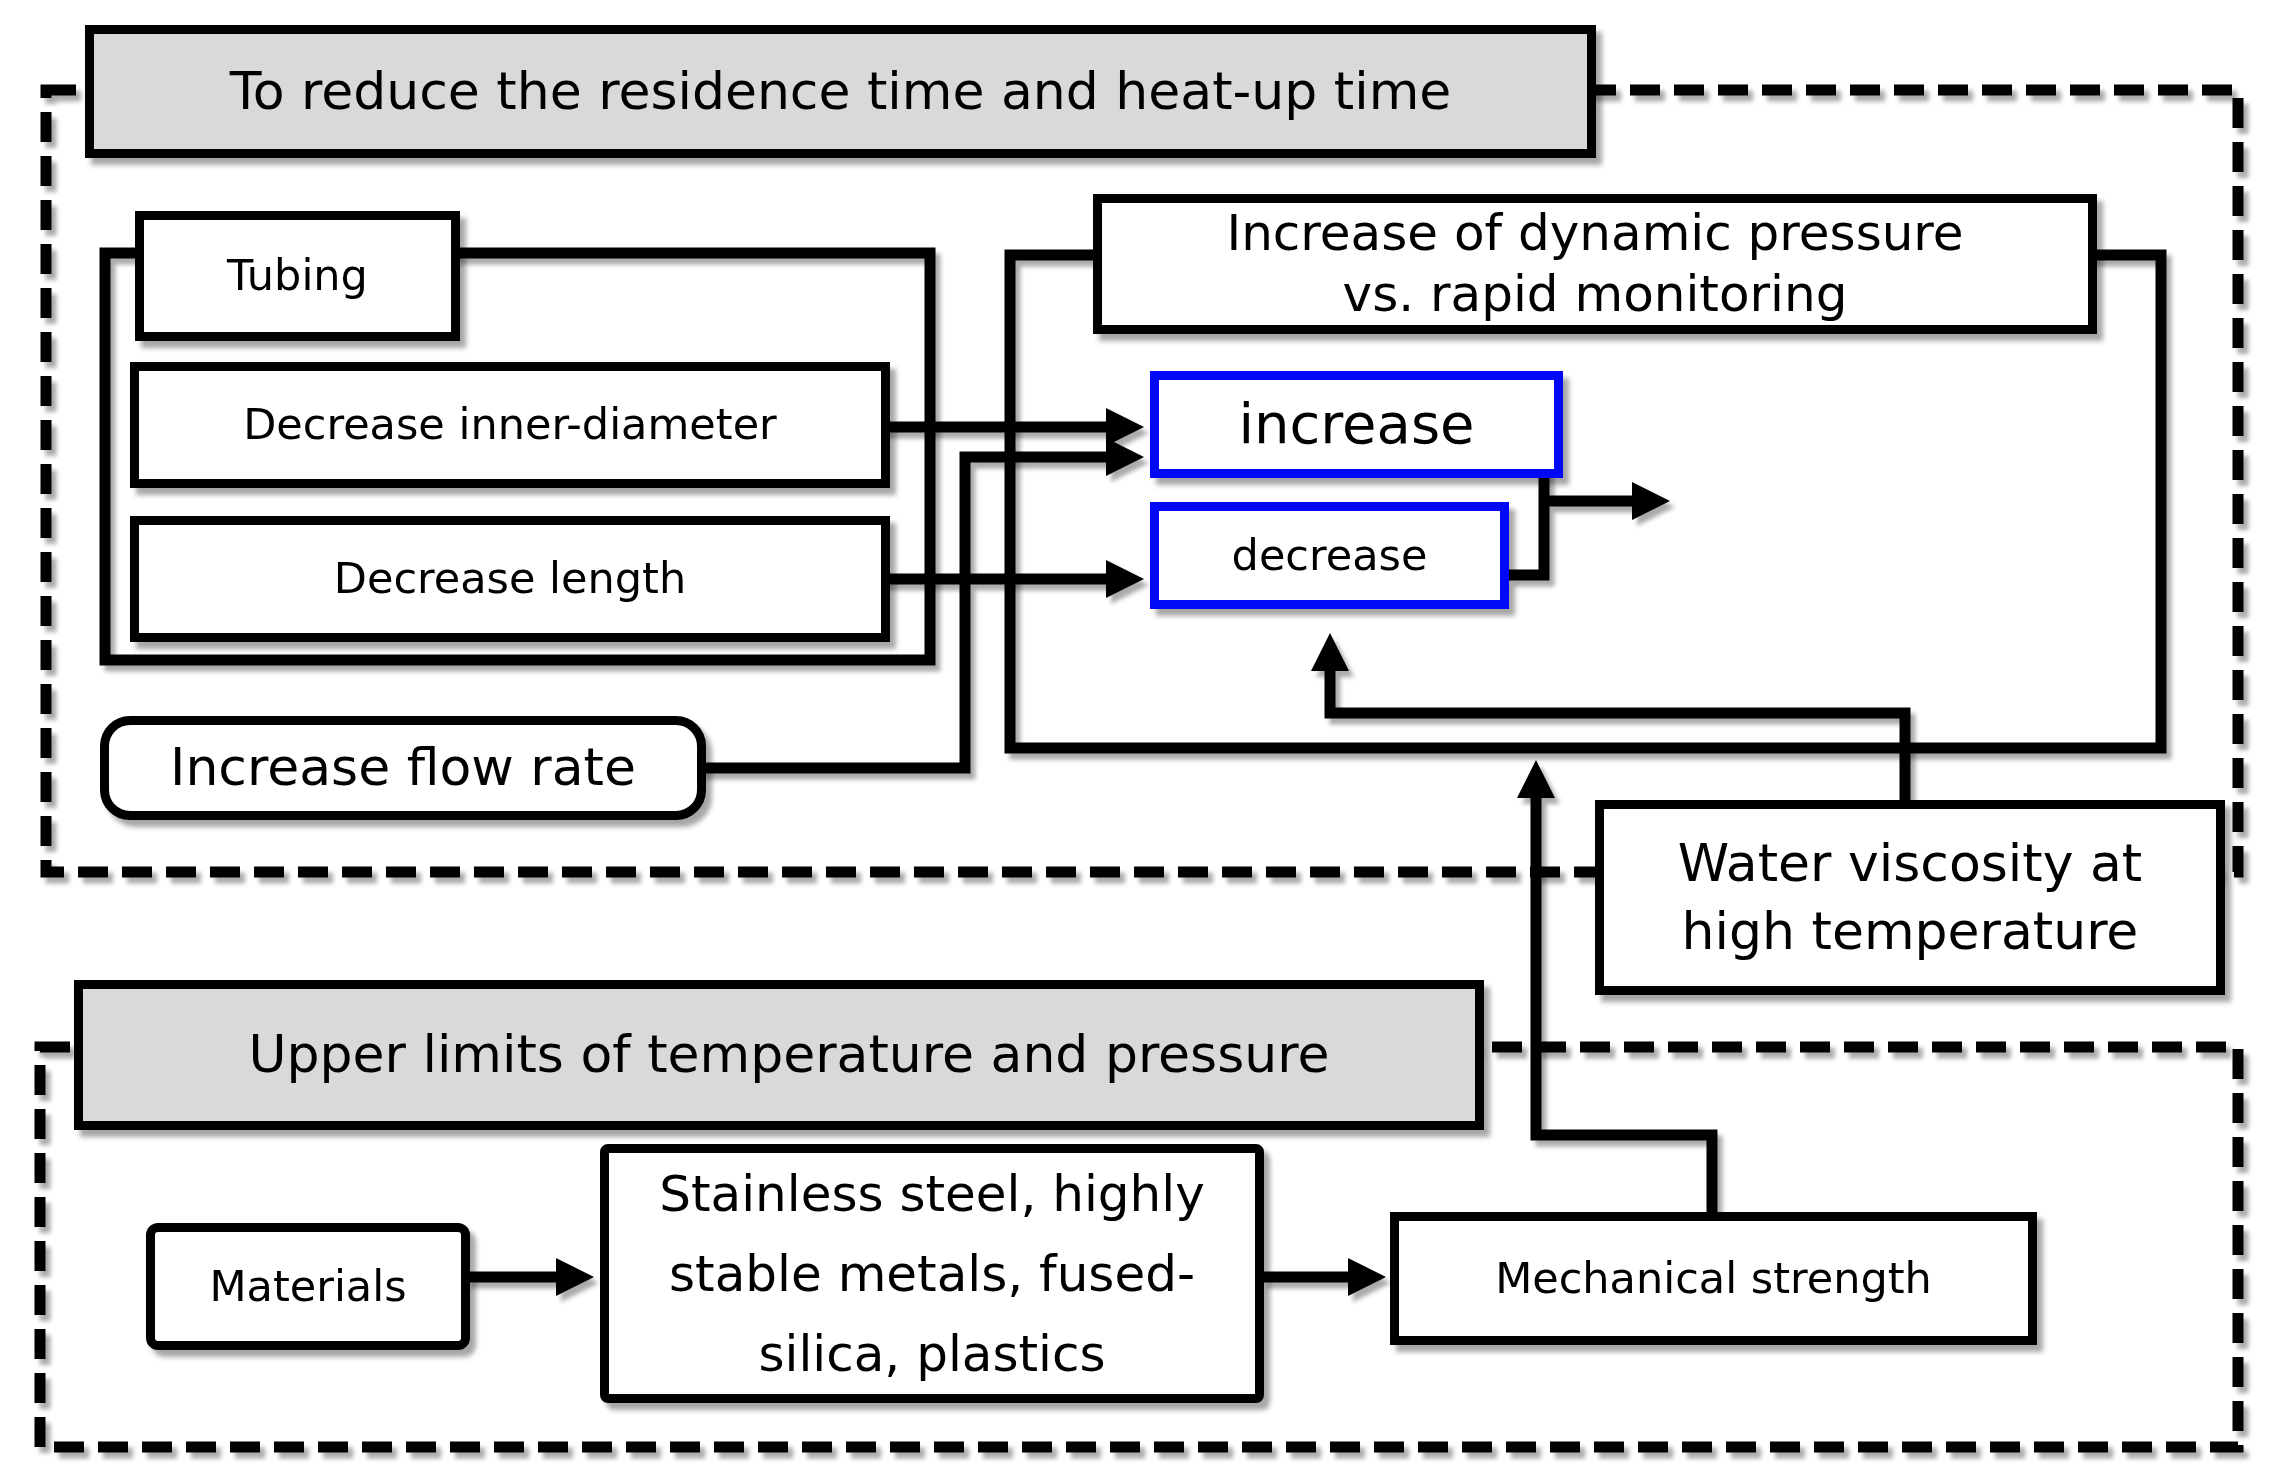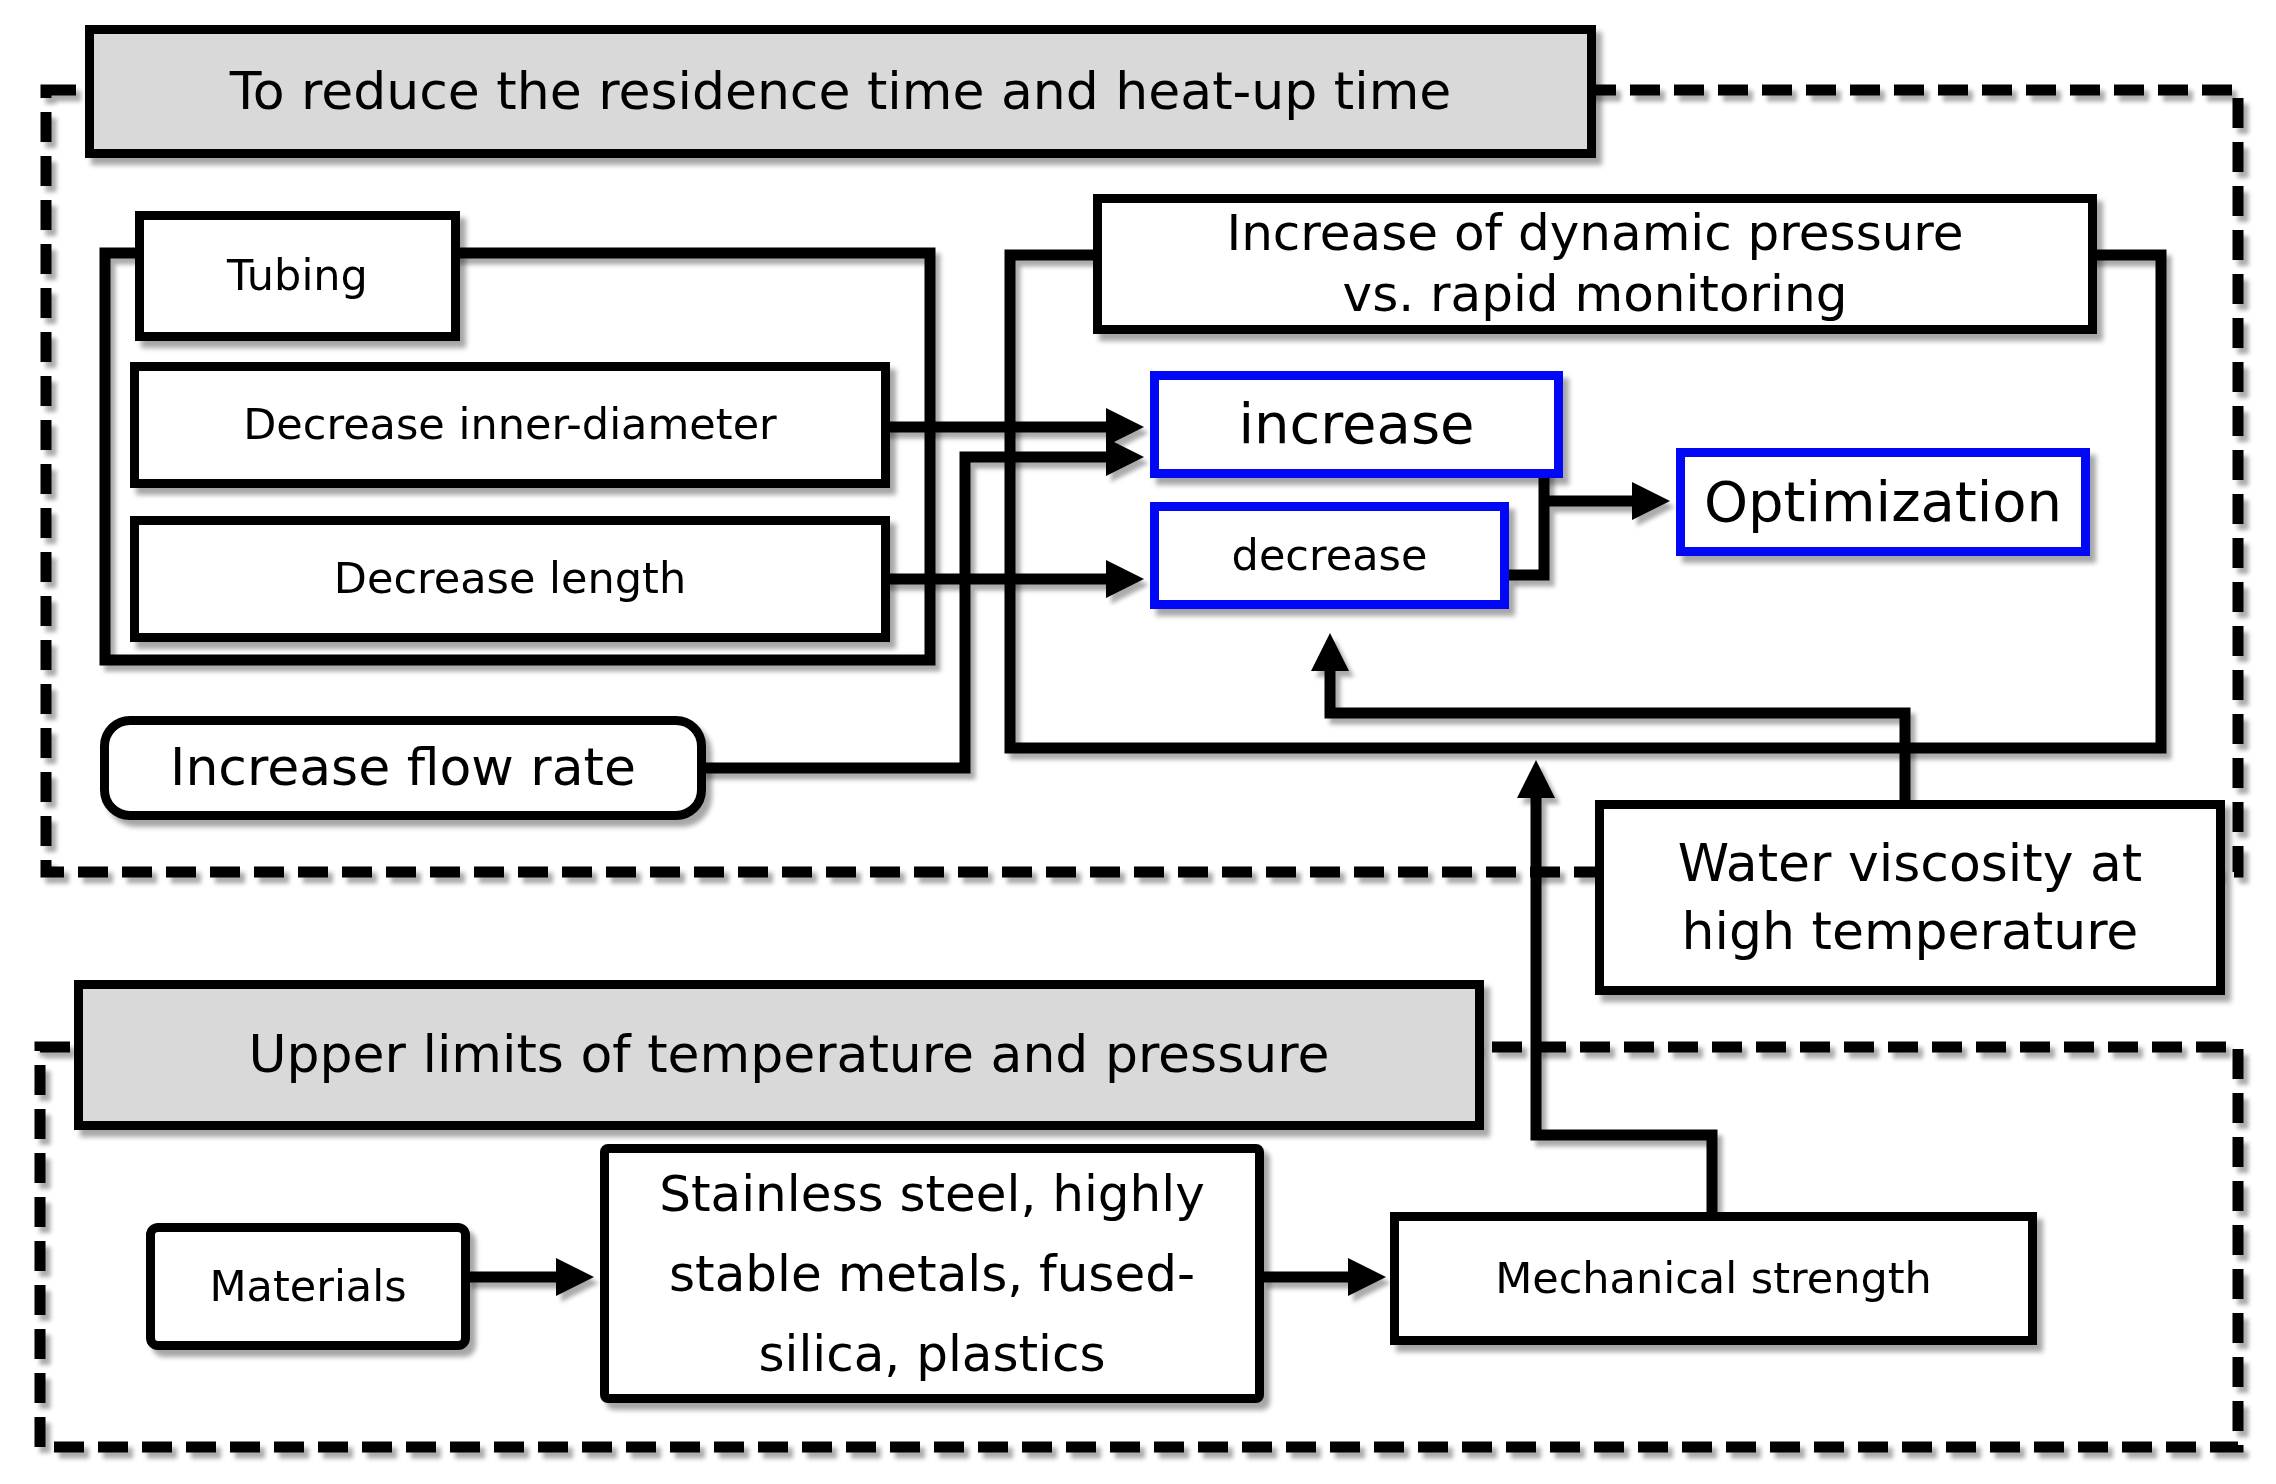--- a/index.html
+++ b/index.html
@@ -88,21 +88,20 @@
   <div class="box gray hdr2">Upper limits of temperature and pressure</div>
 
   <div class="box tubing">Tubing</div>
   <div class="box did">Decrease inner-diameter</div>
   <div class="box dlen">Decrease length</div>
   <div class="box iflow">Increase flow rate</div>
   <div class="box dph">Increase of dynamic pressure
 vs. rapid monitoring</div>
   <div class="box blue inc">increase</div>
   <div class="box blue dec">decrease</div>
-  <div class="box blue opt">Optimization</div>
   <div class="box wv">Water viscosity at
 high temperature</div>
 
   <div class="box mat">Materials</div>
   <div class="box stain">Stainless steel, highly
 stable metals, fused-
 silica, plastics</div>
   <div class="box mech">Mechanical strength</div>
 
 </div>

